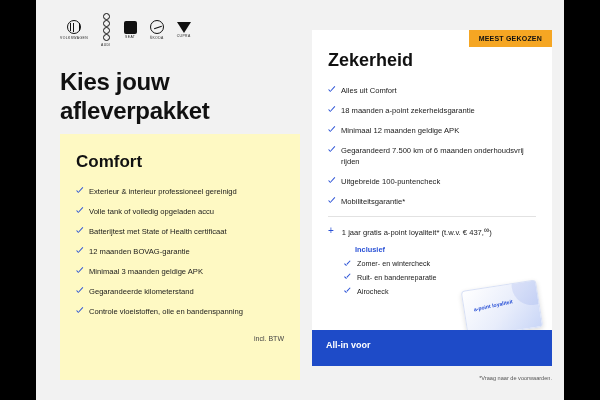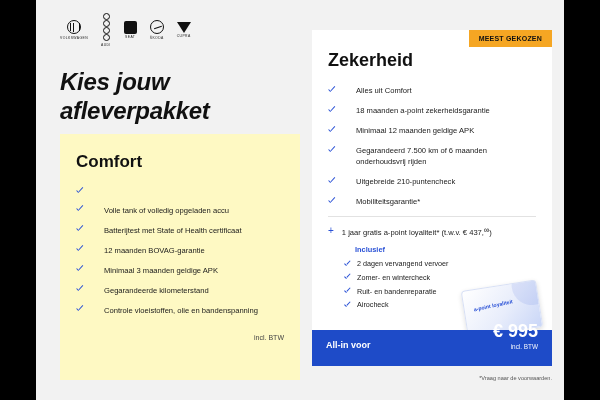--- a/index.html
+++ b/index.html
@@ -116,42 +116,41 @@
     border-right: 7px solid transparent;
     border-top: 11px solid #111;
   }
   .headline {
     padding: 26px 24px 0 24px;
     font-size: 24px;
     line-height: 1.2;
     font-weight: bold;
     color: #111;
     letter-spacing: -.3px;
-    font-style: italic;
   }
 
   .comfort-card {
     position: absolute;
     left: 24px; top: 134px;
     width: 240px;
     background: #fef9c3;
     padding: 18px 16px 10px 16px;
     min-height: 246px;
   }
   .comfort-title {
     font-size: 17px;
     font-weight: bold;
     color: #111;
     margin-bottom: 14px;
   }
   ul.features { list-style: none; }
   ul.features li {
     display: flex;
     align-items: flex-start;
-    gap: 20px;
+    gap: 5px;
     font-size: 7.6px;
     line-height: 1.45;
     color: #1a1a1a;
     margin-bottom: 9px;
   }
   .check {
     flex: 0 0 auto;
     width: 8px; height: 8px;
     position: relative;
     margin-top: 1.5px;
@@ -379,20 +378,21 @@
         </div>
       </div>
 
       <div class="headline">Kies jouw afleverpakket</div>
 
       <div class="comfort-card">
         <div class="comfort-title">Comfort</div>
         <ul class="features">
           <li>
               <span class="check"></span>
+              <span>Exterieur &amp; interieur professioneel gereinigd</span>
             </li>
           <li>
               <span class="check"></span>
               <span>Volle tank of volledig opgeladen accu</span>
             </li>
           <li>
               <span class="check"></span>
               <span>Batterijtest met State of Health certificaat</span>
             </li>
           <li>
@@ -436,42 +436,38 @@
           <li>
               <span class="check"></span>
               <span>Minimaal 12 maanden geldige APK</span>
             </li>
           <li>
               <span class="check"></span>
               <span>Gegarandeerd 7.500 km of 6 maanden onderhoudsvrij rijden</span>
             </li>
           <li>
               <span class="check"></span>
-              <span>Uitgebreide 210-puntencheck</span>
+              <span>Uitgebreide 100-puntencheck</span>
             </li>
           <li>
               <span class="check"></span>
               <span>Mobiliteitsgarantie*</span>
             </li>
         </ul>
 
         <div class="divider"></div>
 
         <div class="loyal-row">
           <span class="plus">+</span>
           <span>1 jaar gratis a-point loyaliteit* (t.w.v. € 437,⁰⁰)</span>
         </div>
 
         <div class="inclusief-wrap">
           <div class="inclusief-label">Inclusief</div>
           <ul class="sub-features">
-            <li>
-                <span class="check-sm"></span>
-                <span>2 dagen vervangend vervoer</span>
-              </li>
             <li>
                 <span class="check-sm"></span>
                 <span>Zomer- en wintercheck</span>
               </li>
             <li>
                 <span class="check-sm"></span>
                 <span>Ruit- en bandenreparatie</span>
               </li>
             <li>
                 <span class="check-sm"></span>
@@ -479,23 +475,19 @@
               </li>
           </ul>
           <div class="loyalty-card">
             <span class="lc-text">a-point loyaliteit</span>
           </div>
         </div>
       </div>
 
       <div class="allin-bar">
         <span class="allin-label">All-in voor</span>
-        <span class="allin-price-wrap">
-          <span class="allin-price">€ 995</span>
-          <span class="allin-sub" style="display:block">incl. BTW</span>
-        </span>
       </div>
 
       <div class="footnote">*Vraag naar de voorwaarden.</div>
     </div>
 
   </div>
 </div>
 
 </body></html>

